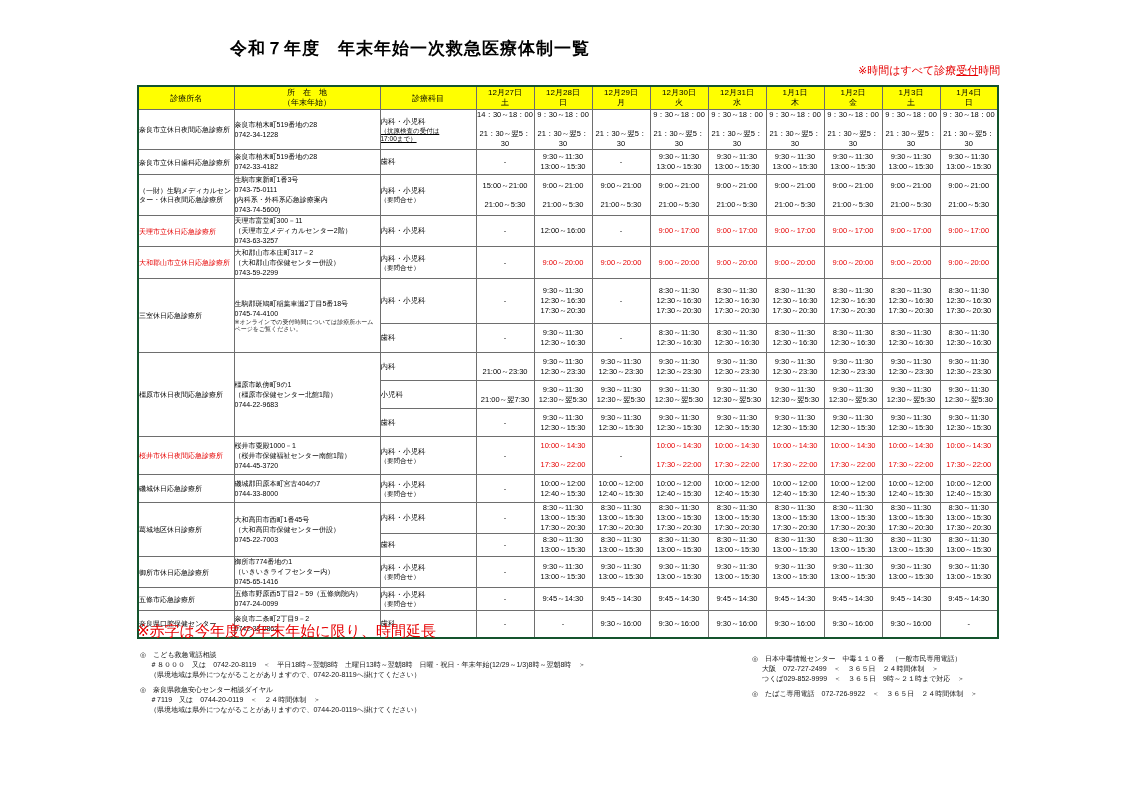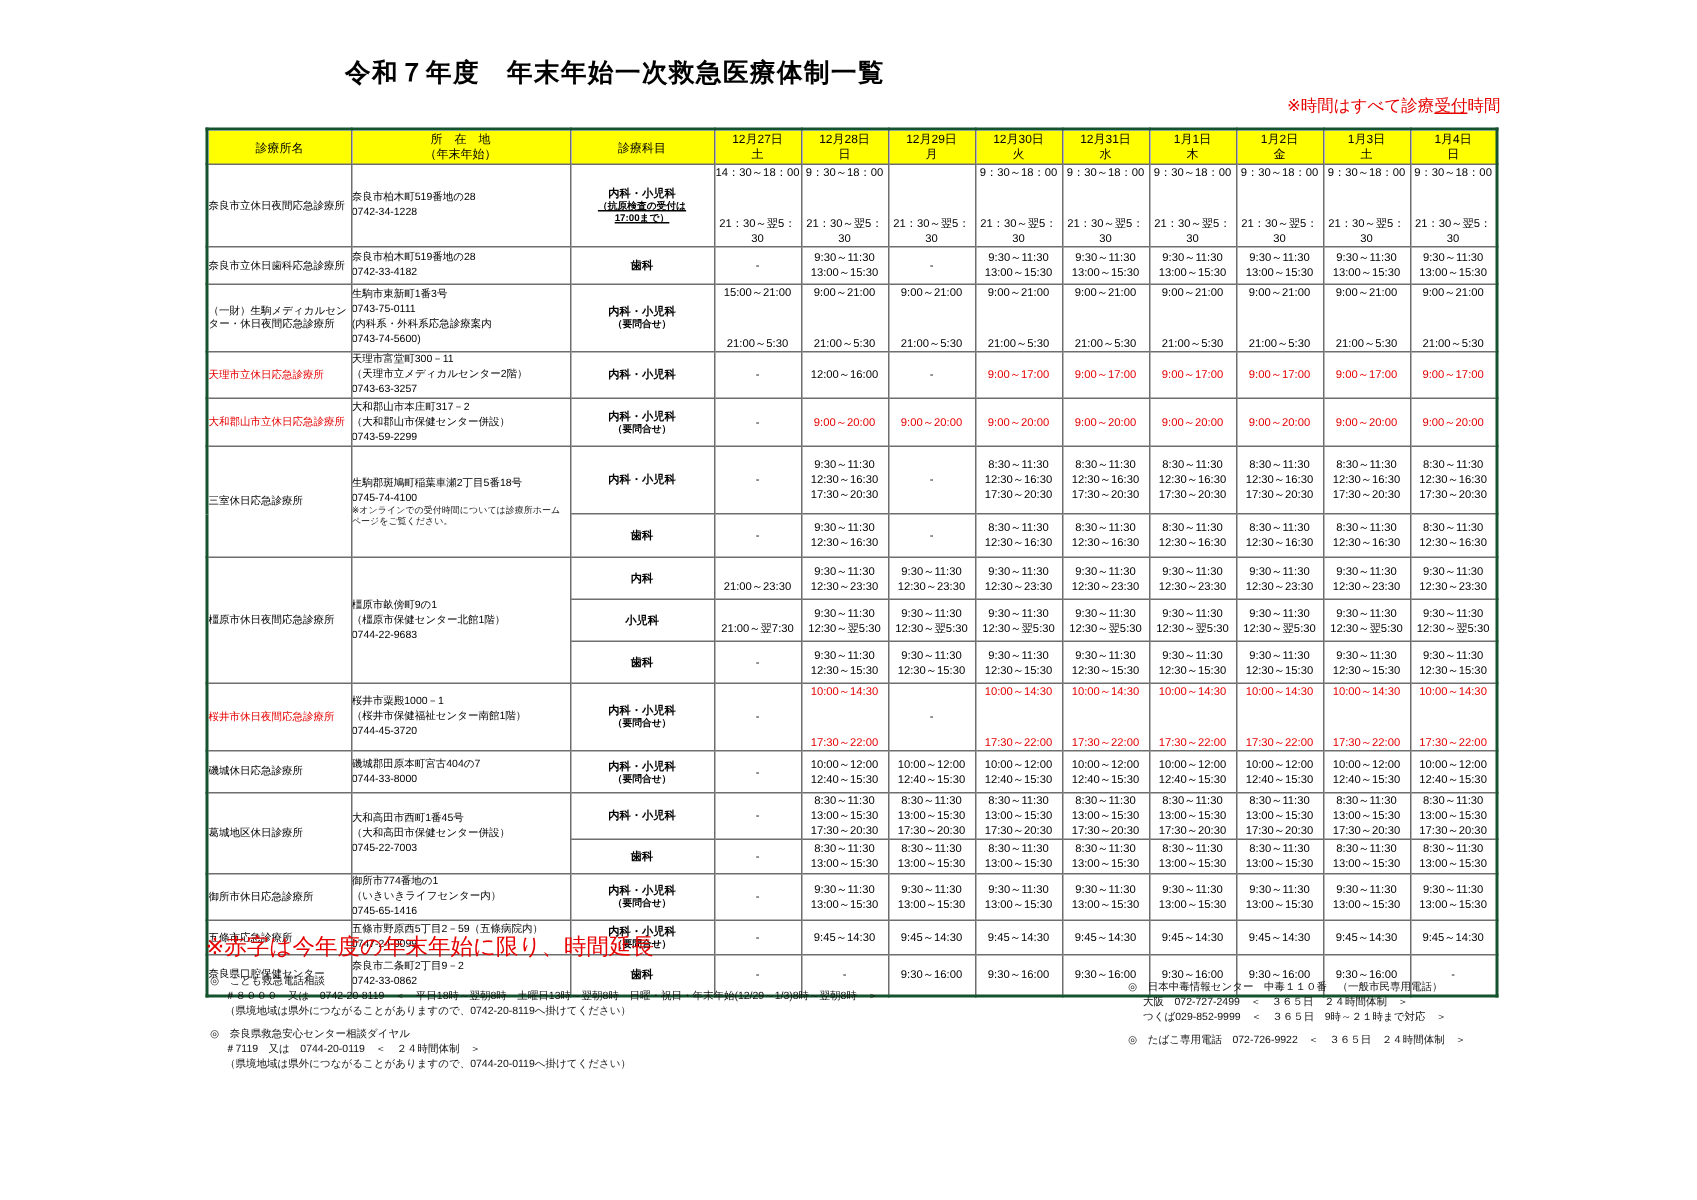--- a/index.html
+++ b/index.html
@@ -16,25 +16,25 @@
 
   table.sched{
     position:absolute;left:137px;top:85px;width:862px;
     border-collapse:collapse;table-layout:fixed;border:2px solid #14532d;
   }
   .sched th,.sched td{border:1px solid #6e6e6e;padding:0;vertical-align:middle;overflow:hidden;}
   .sched th{background:#ffff00;font-weight:normal;font-size:8px;line-height:9px;height:22px;text-align:center;}
   .name-cell{font-size:7px;line-height:9px;text-align:left;padding:2px 3px;}
   .addr-cell{font-size:7px;line-height:9px;text-align:left;padding:2px 3px;}
   .addr-cell .tiny{font-size:6px;line-height:7px;color:#222;}
-  .dept-cell{font-size:7.5px;line-height:9px;text-align:center;font-weight:bold;}
+  .dept-cell{font-size:7.5px;line-height:9px;}
   .dept-note{font-size:6.5px;line-height:8px;}
   .time-cell{font-size:7.5px;text-align:center;}
   .ln{min-height:10px;line-height:10px;}
-  .spread .ln + .ln{margin-top:24px;text-align:center;}
+  .spread .ln + .ln{margin-top:9px;text-align:center;}
   .red{color:#e60000;}
   .u{text-decoration:underline;}
 
   .footer-block{position:absolute;font-size:7px;line-height:10px;color:#111;}
   .footer-left{left:140px;top:650px;width:560px;}
   .footer-right{left:752px;top:654px;width:370px;}
   .f-line{white-space:nowrap;}
   .f-indent{padding-left:10px;}
   .f-gap{margin-top:5px;}
 </style>

